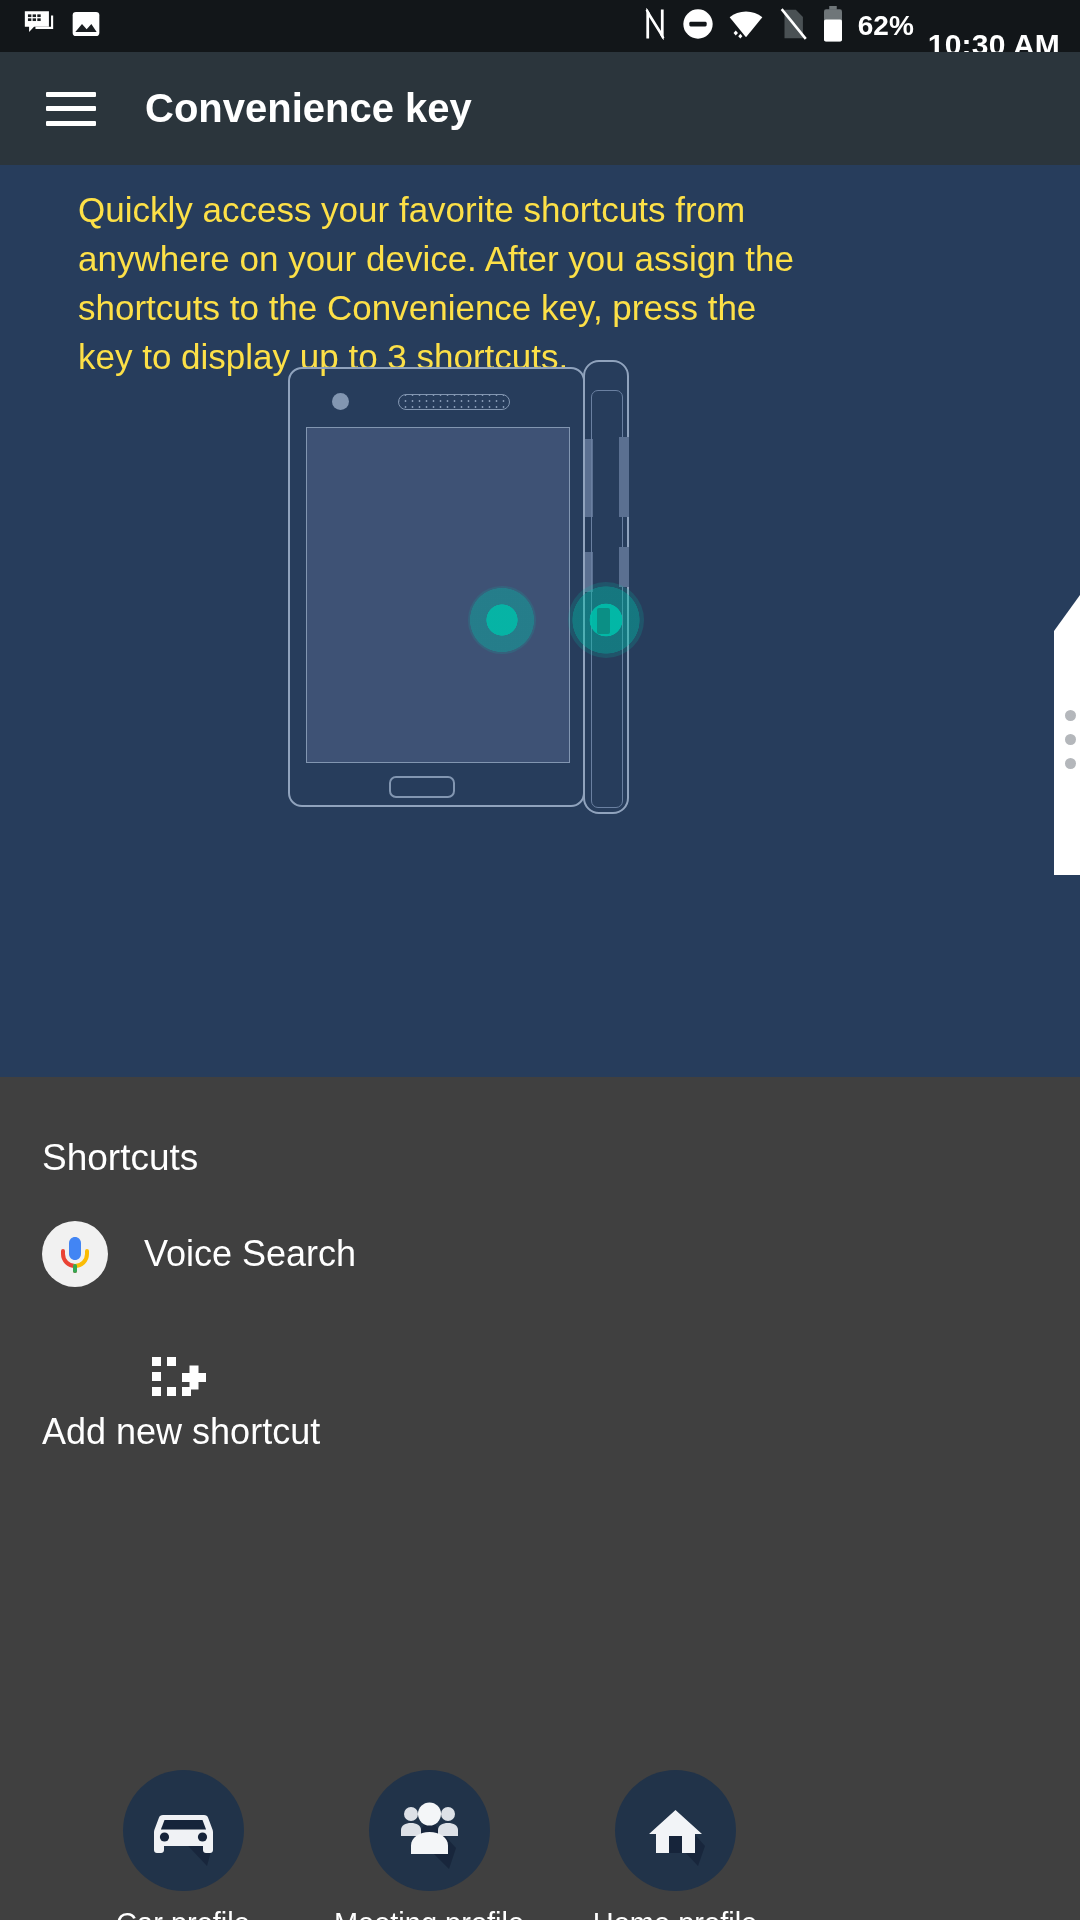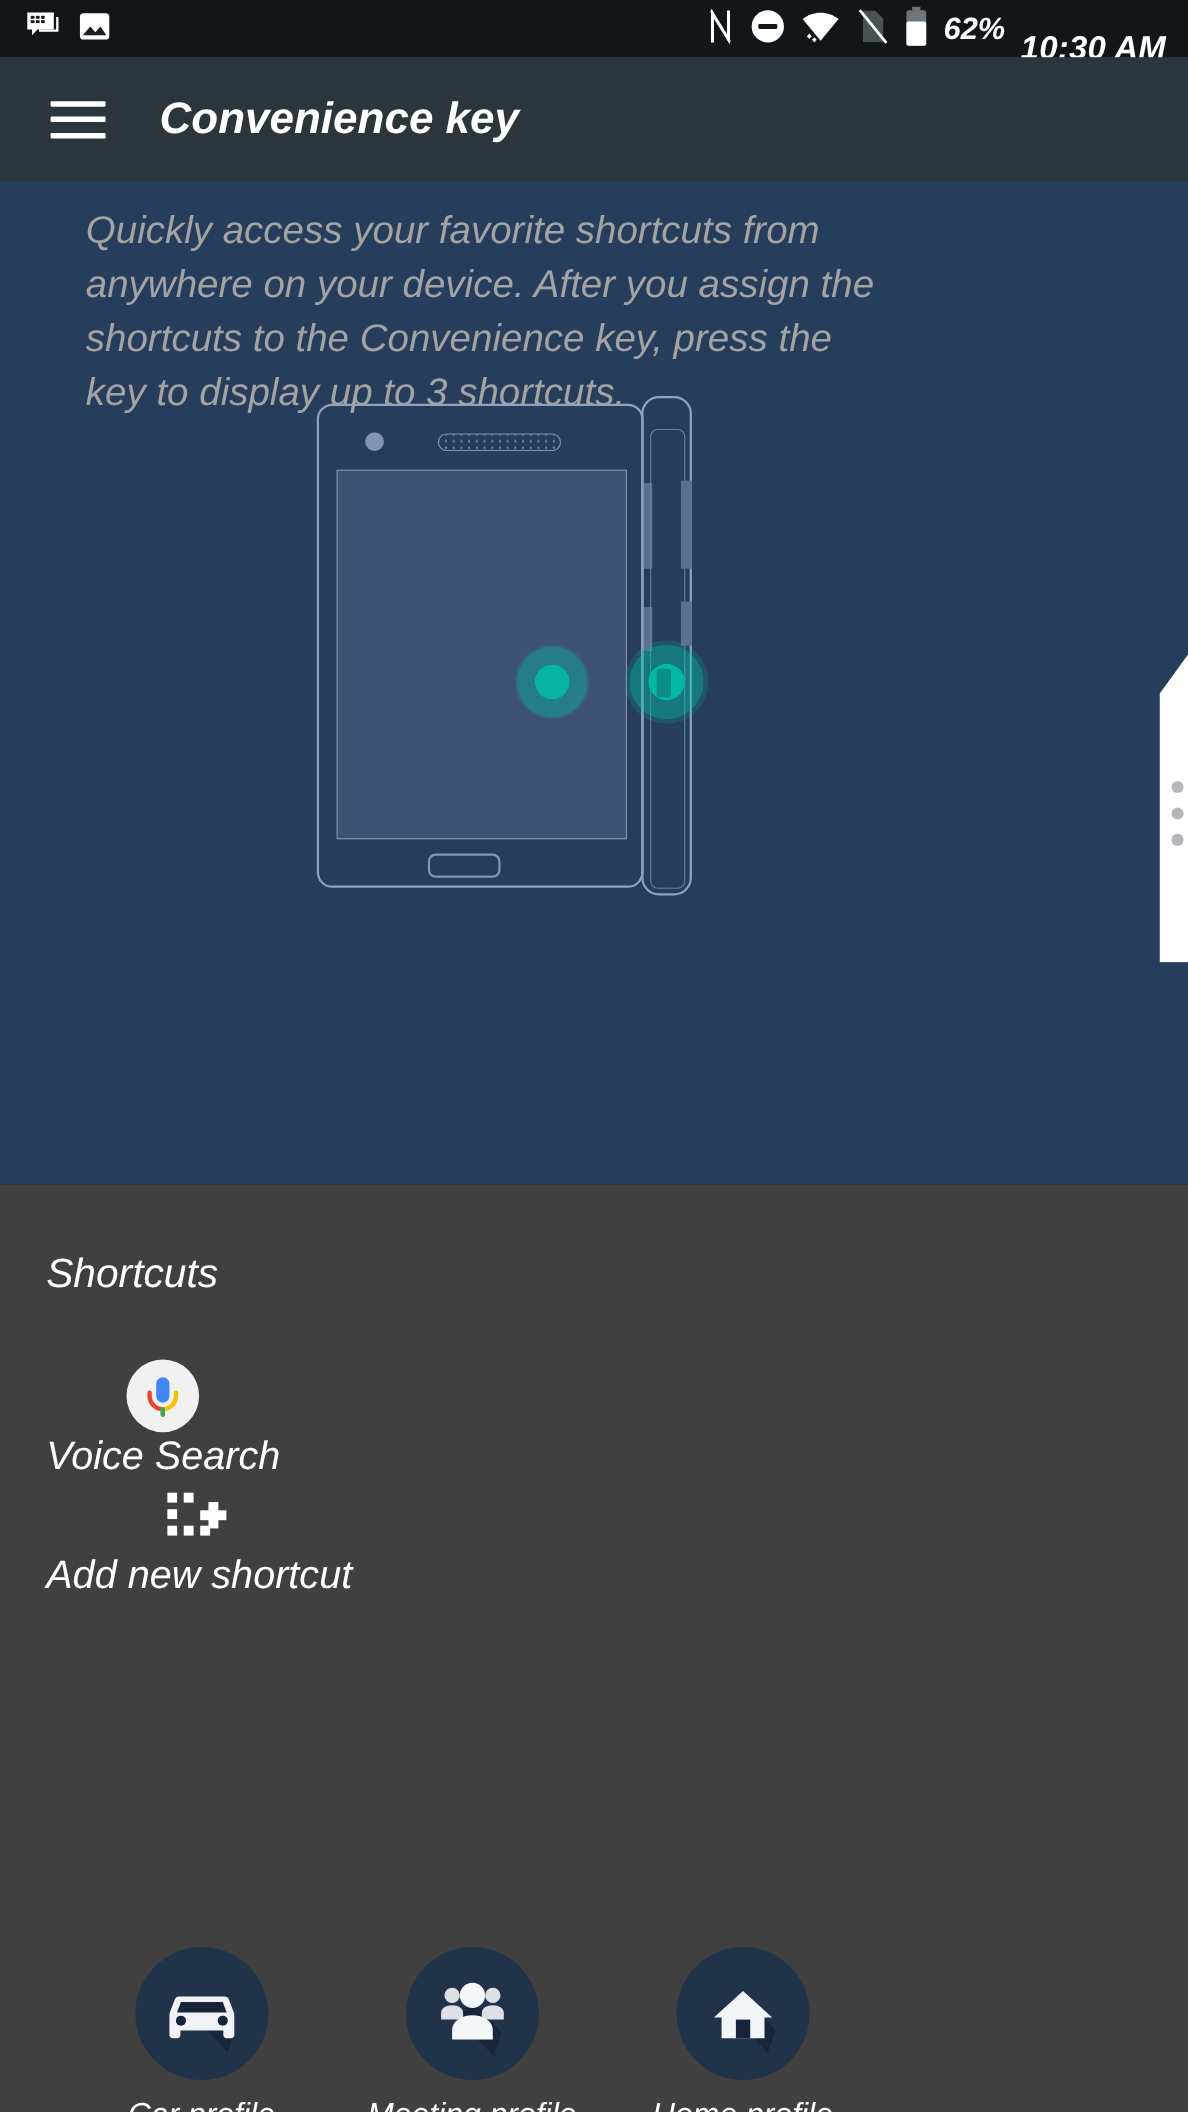--- a/index.html
+++ b/index.html
@@ -2,21 +2,21 @@
 <html><head>
 <meta charset="utf-8">
 <style>
   * { margin:0; padding:0; box-sizing:border-box; }
   html, body {
     width:1080px; height:1920px;
     background:#1b2a3d;
     font-family:"Liberation Sans", sans-serif;
     overflow:hidden;
   }
-  #root { position:relative; width:1080px; height:1820px;font-style:italic; }
+  #root { position:relative; width:1080px; height:1820px; }
 
   
   .statusbar{
     position:absolute; left:0; top:0; width:1080px; height:52px;
     background:#121619; display:flex; align-items:center;
   }
   .sb-left{ display:flex; align-items:center; gap:14px; margin-left:22px; }
   .sb-right{ margin-left:auto; display:flex; align-items:center; gap:14px; margin-right:20px; }
   .sb-ico{ display:block; }
   .sb-time{ color:#fff; font-size:30px; font-weight:bold; letter-spacing:.2px;margin-top:38px; }
@@ -32,21 +32,21 @@
   .hamburger span{ display:block; height:5px; background:#fff; border-radius:1px; }
   .appbar-title{ margin-left:49px; color:#fff; font-size:40px; font-weight:bold; }
 
   
   .hero{
     position:absolute; left:0; top:165px; width:1080px; height:912px;
     background:#273d5c; overflow:hidden;
   }
   .hero-text{
     position:absolute; left:78px; top:20px; width:740px;
-    color:#a3a3a3; font-size:35px; line-height:49px;
+    color:#fde047; font-size:35px; line-height:49px;
   }
 
   
   .illus{ position:absolute; left:0; top:185px; width:1080px; height:470px; }
   .phone-front{
     position:absolute; left:288px; top:17px; width:297px; height:440px;
     border:2px solid #90a3bd; border-radius:14px;
   }
   .pf-cam{ position:absolute; left:42px; top:24px; width:17px; height:17px;
     border-radius:50%; background:#8296b1; }
@@ -89,21 +89,21 @@
   }
   .peek-dots{ position:absolute; right:4px; top:545px;
     display:flex; flex-direction:column; gap:13px; }
   .peek-dots i{ display:block; width:11px; height:11px; border-radius:50%; background:#b4b7bb; }
 
   
   .shortcuts{ position:absolute; left:0; top:1077px; width:1080px; height:843px; background:#404040; }
   .sc-title{ position:absolute; left:42px; top:60px; color:#fff; font-size:37px; }
 
   .sc-row{ position:absolute; left:42px; display:flex; align-items:center; cursor:pointer; }
-  .sc-row.r1{ top:159px;flex-direction:column; }
+  .sc-row.r1{ top:144px; }
   .sc-row.r2{ top:268px;flex-direction:column; }
   .sc-label{ color:#fff; font-size:36px; margin-left:0; }
 
   .ic-wrap{ width:66px; height:66px; position:relative; flex:0 0 66px; }
 
   
   .gv-circle{ position:absolute; inset:0; border-radius:50%; background:#f1f1f1; }
 
   
   .add-ico{ position:absolute; left:4px; top:6px; width:54px; height:54px; }

